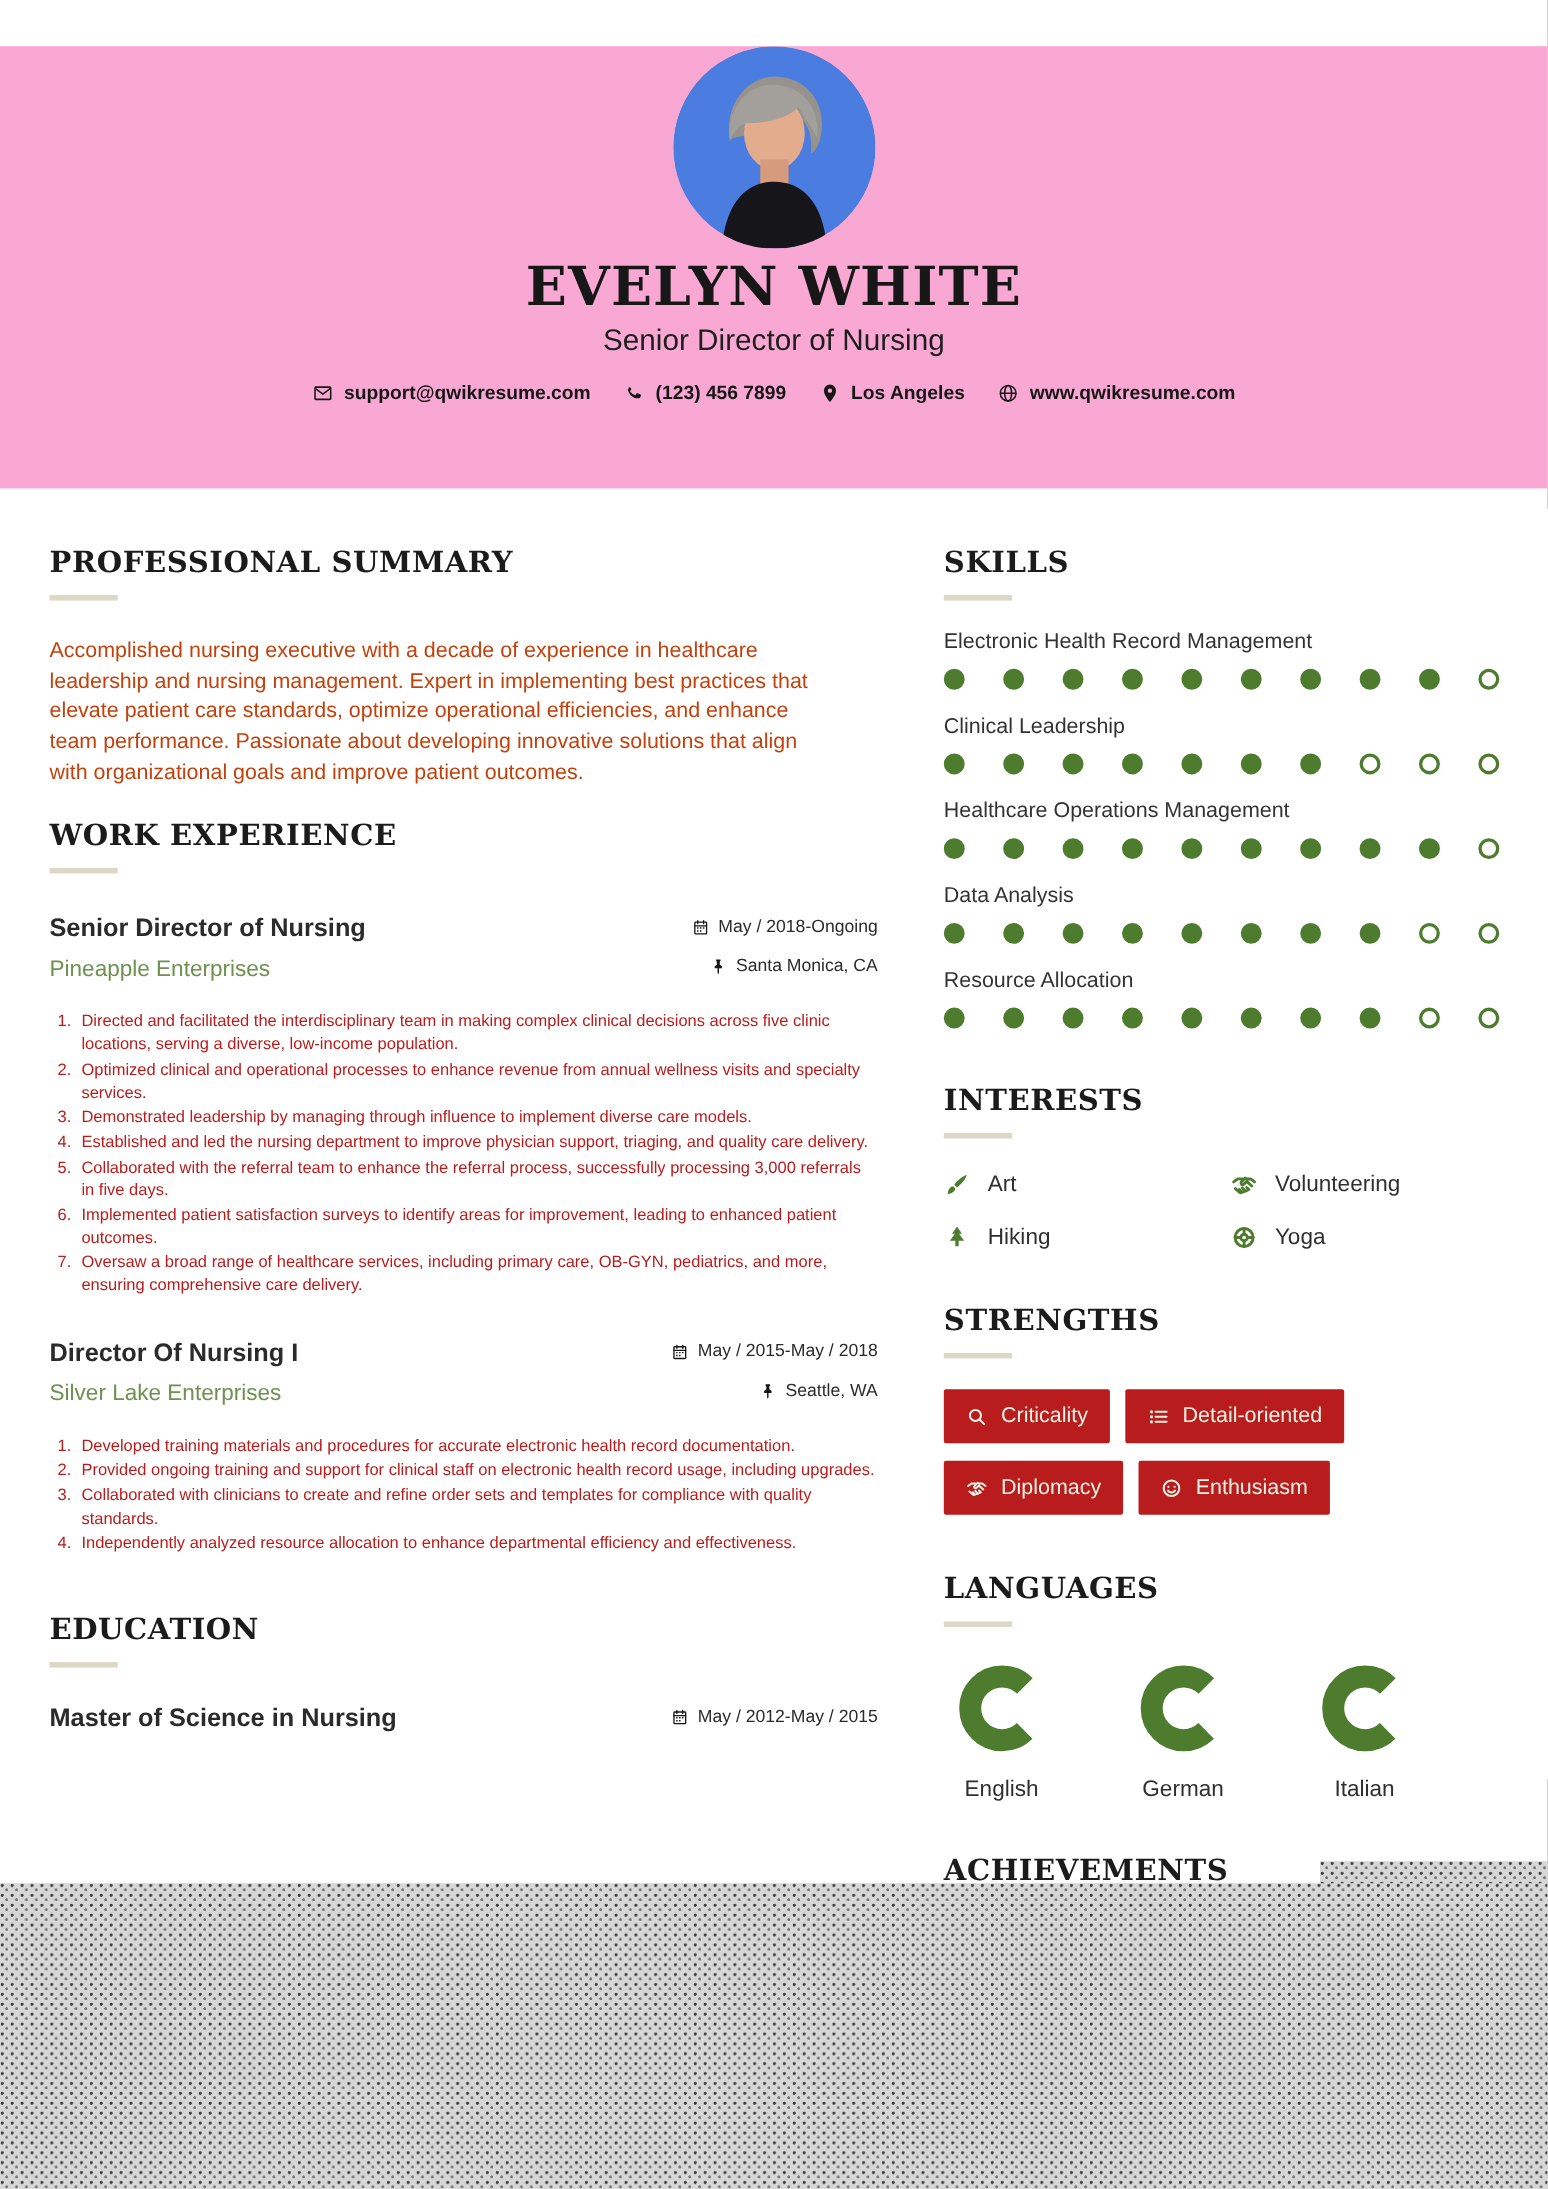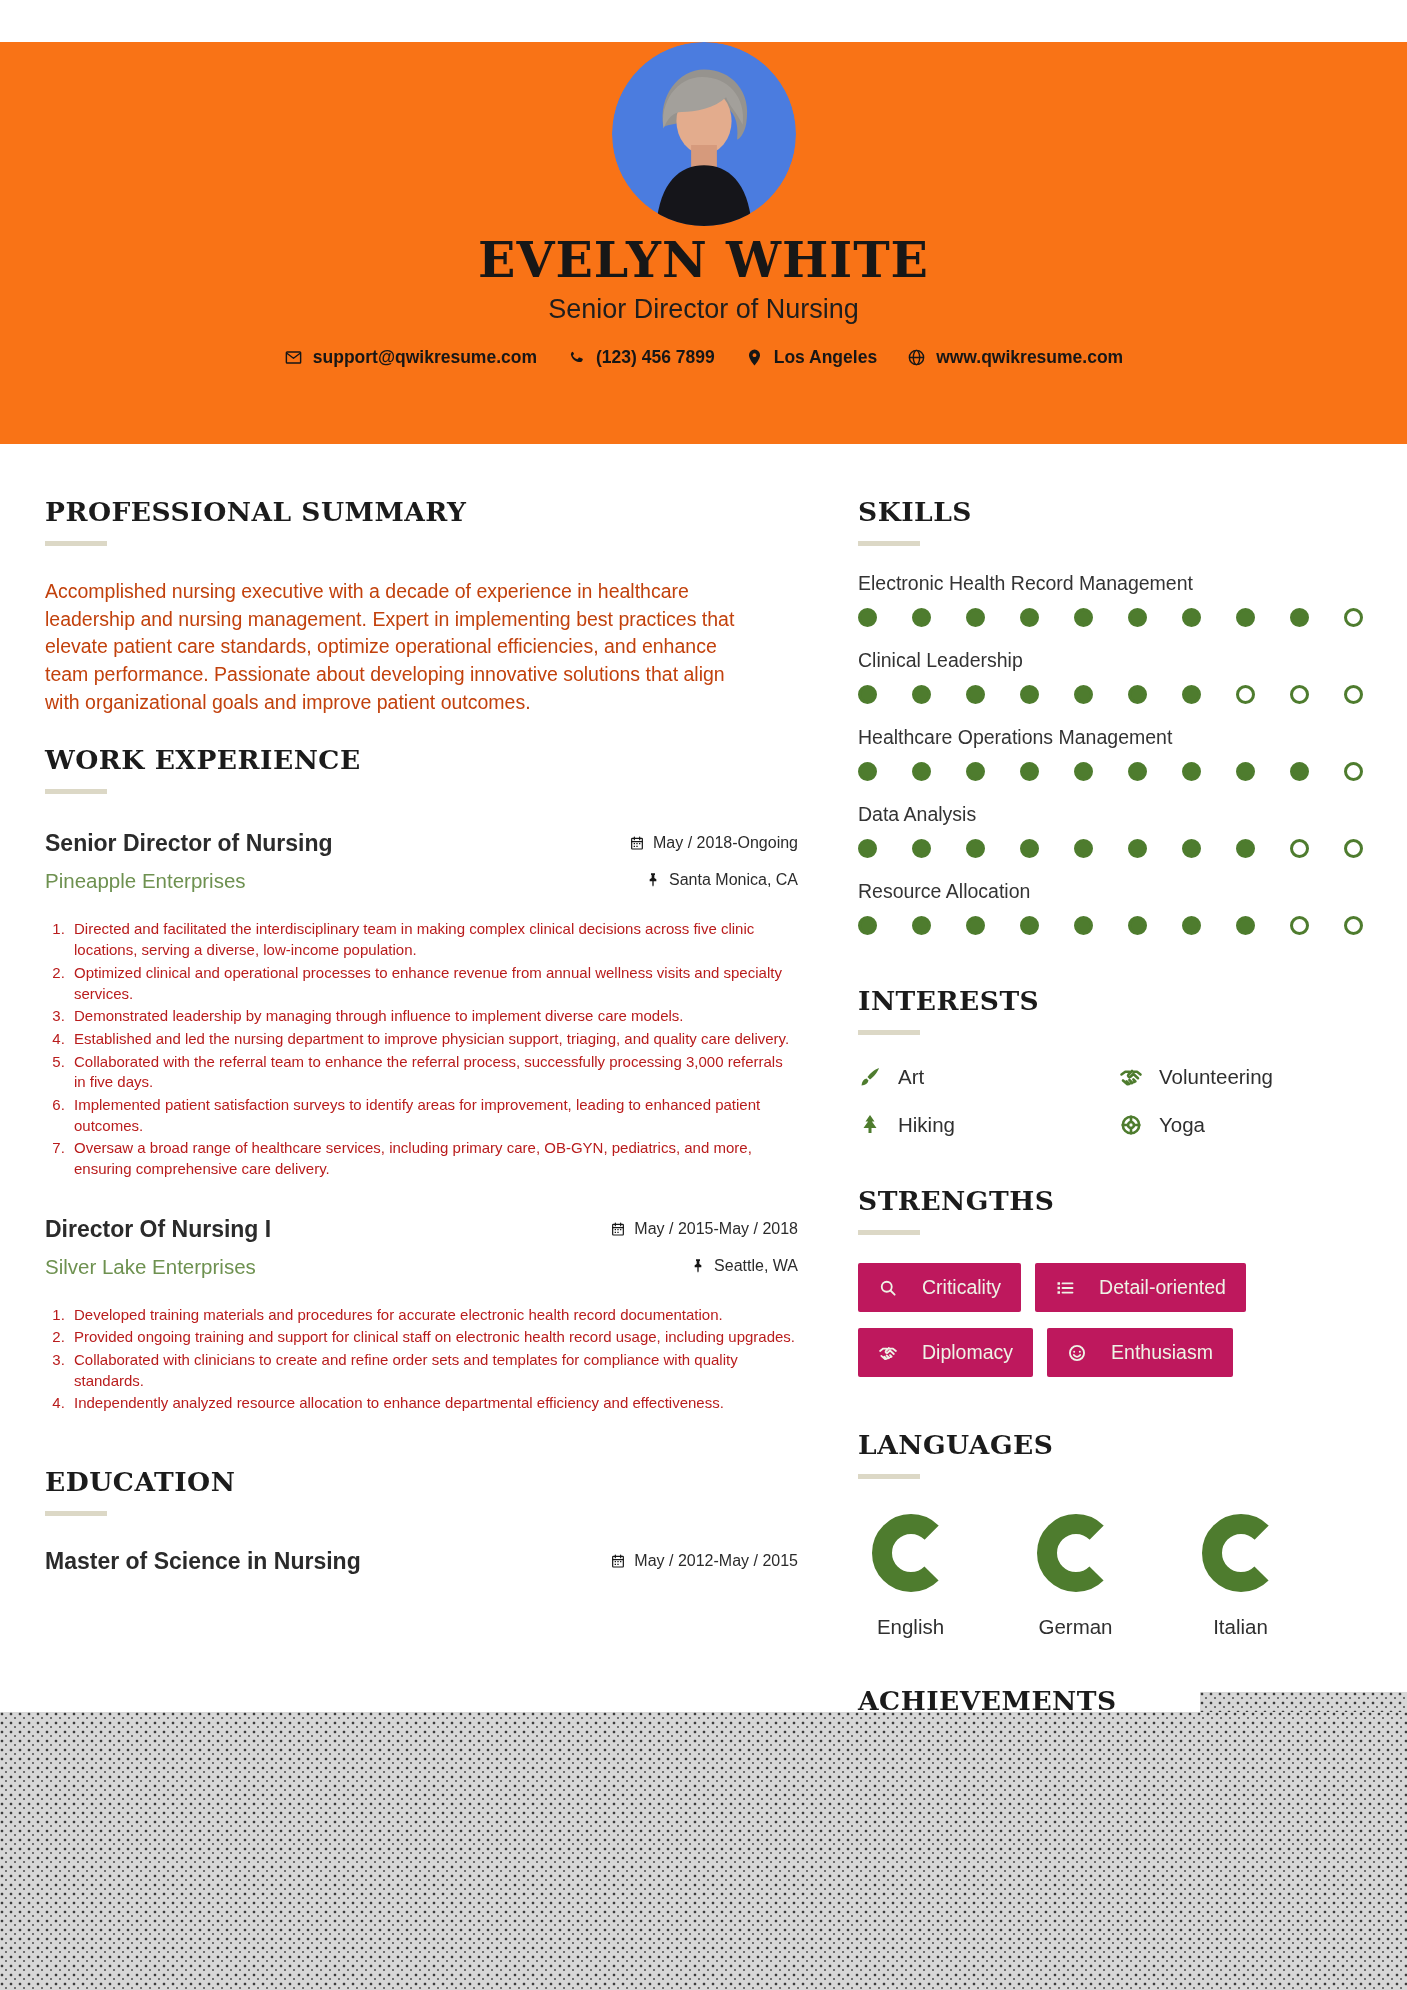--- a/index.html
+++ b/index.html
@@ -4,21 +4,21 @@
 <style>
   * { margin:0; padding:0; box-sizing:border-box; }
   body { background:#888; font-family:"Liberation Sans", sans-serif; }
   .page {
     position:relative; width:1407px; height:1990px; margin:0 auto;
     background:#ffffff; overflow:hidden; color:#383838;
   }
 
   
   .header {
-    position:relative; height:402px; background:#f97316; text-align:center;
+    position:relative; height:402px; background:#f9a8d4; text-align:center;
   }
   .photo {
     width:184px; height:184px; border-radius:50%; overflow:hidden;
     margin:42px auto 0 auto; display:block;
   }
   .name {
     font-family:"DejaVu Serif","Liberation Serif",serif;
     font-weight:700; font-size:49px; letter-spacing:1px; color:#171717;
     margin-top:8px; line-height:1.1;
   }
@@ -87,22 +87,22 @@
   .interests-grid {
     margin-top:30px; display:grid; grid-template-columns:1fr 1fr;
     row-gap:24px; column-gap:10px;text-align:center;
   }
   .interest-item { display:flex; align-items:center; gap:16px; font-size:20.5px; color:#2f2f2f; }
   .interest-item svg { width:24px; height:24px; flex:none; }
 
   .strengths-section { margin-top:48px; }
   .strength-btns { margin-top:28px; }
   .strength-btn {
-    display:inline-flex; align-items:center; gap:24px;
-    background:#be185d; color:#eef3e6; font-size:19.5px;
+    display:inline-flex; align-items:center; gap:12px;
+    background:#b91c1c; color:#eef3e6; font-size:19.5px;
     padding:13px 20px; margin:0 14px 16px 0; border:none; border-radius:2px;
     font-family:"Liberation Sans",sans-serif;
   }
   .strength-btn svg { width:20px; height:20px; }
 
   .languages-section { margin-top:36px; }
   .lang-row { display:flex; justify-content:space-between; width:435px; margin-top:34px; }
   .lang-item { width:105px; text-align:center; }
   .donut { width:80px; height:80px; display:block; margin:0 auto; }
   .lang-label { font-size:20.5px; color:#2f2f2f; margin-top:22px; }

